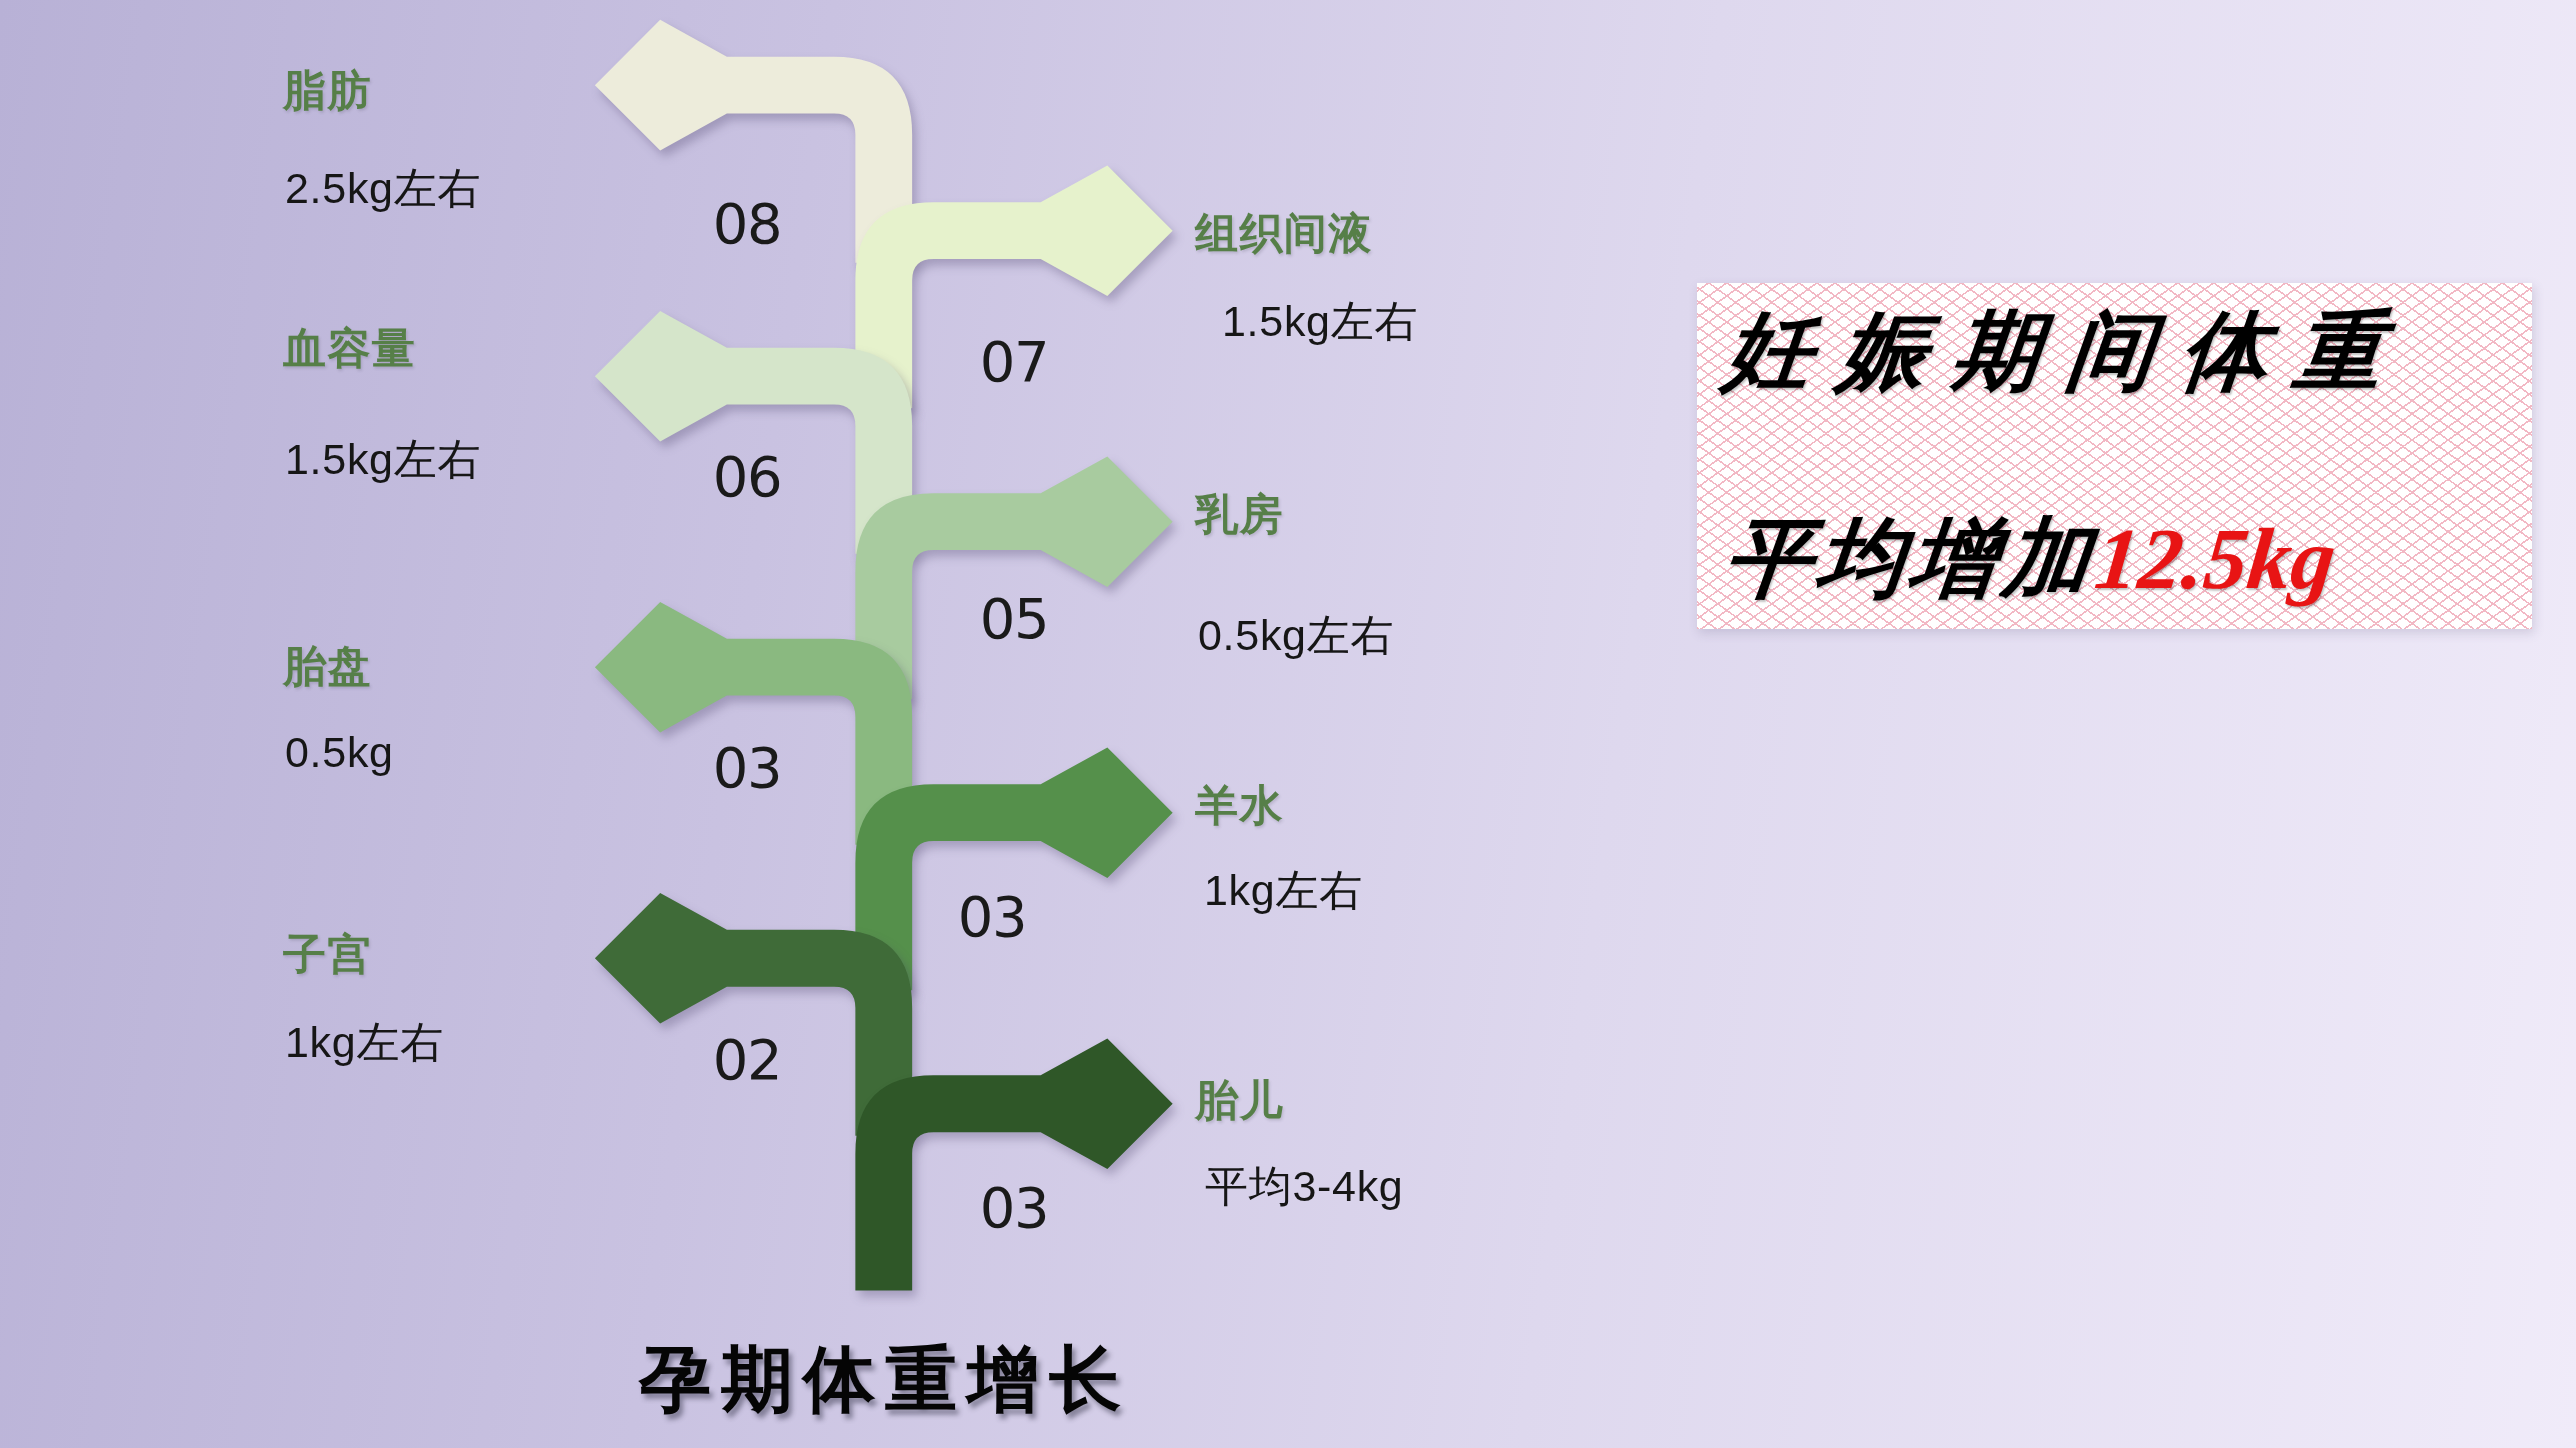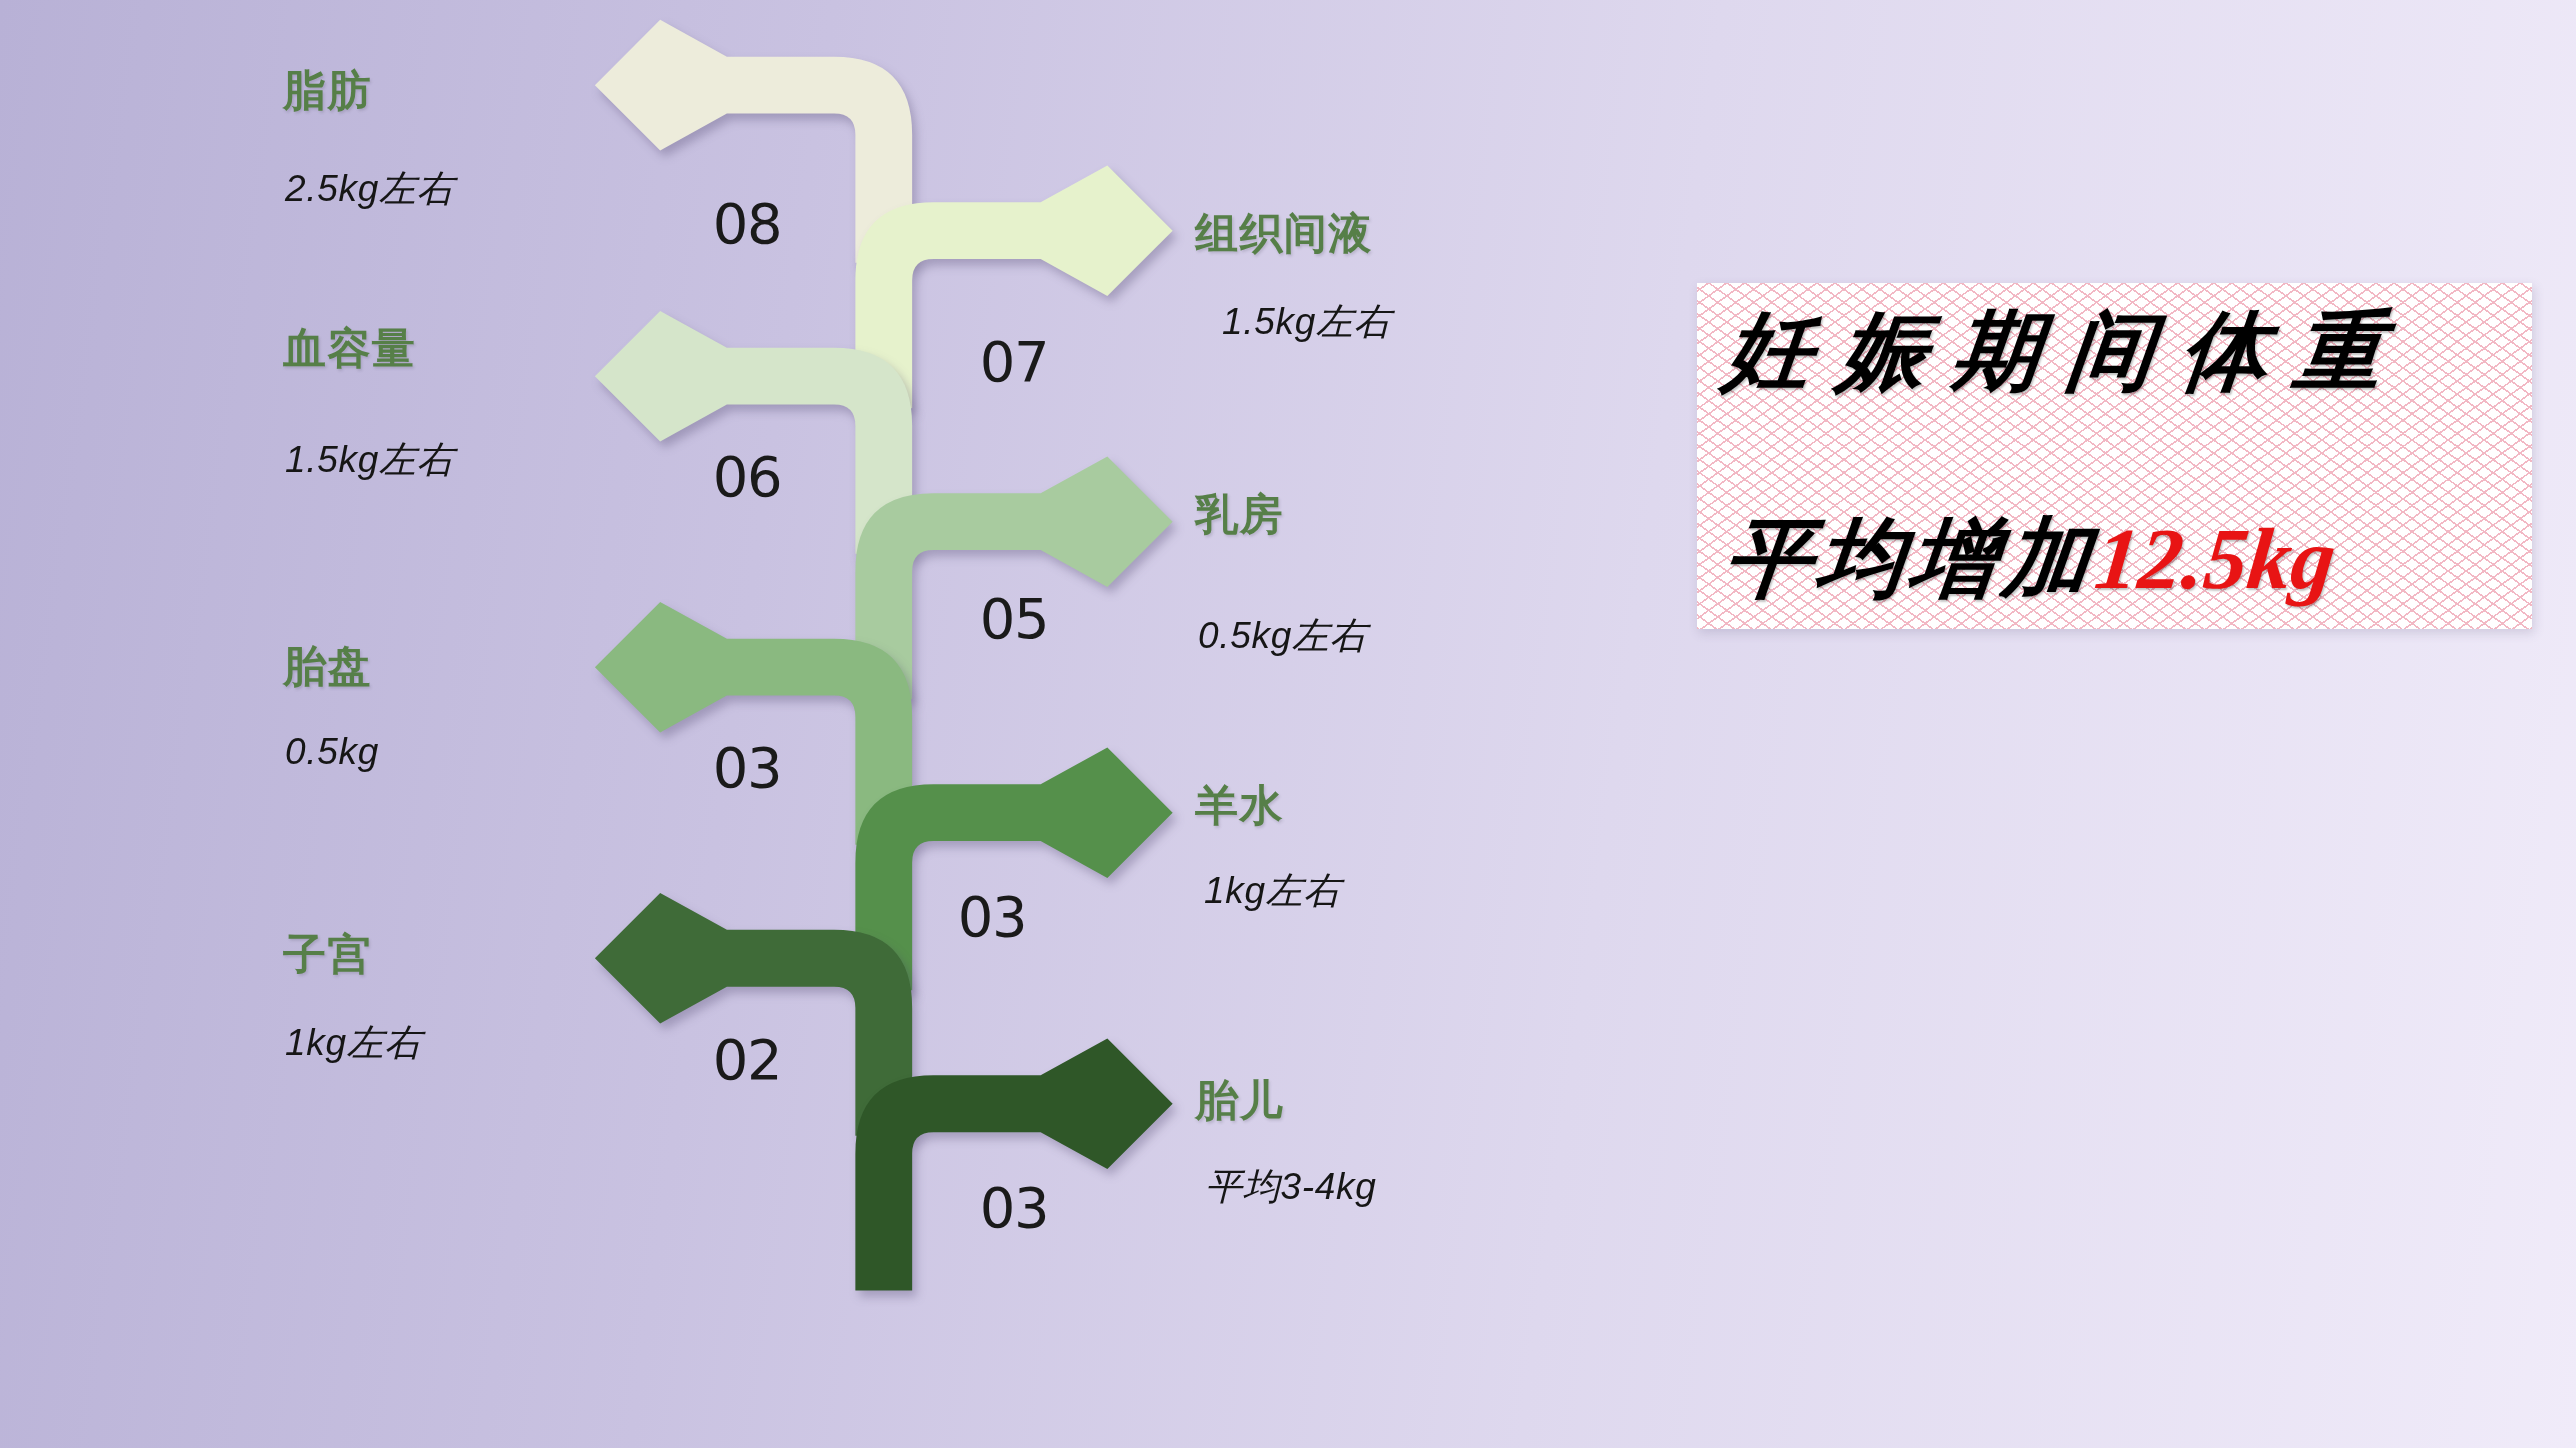--- a/index.html
+++ b/index.html
@@ -12,22 +12,22 @@
   #arrow-svg path{filter:drop-shadow(6px 9px 7px rgba(70,60,100,0.30));}
 
   .num{position:absolute;transform:translate(-50%,-50%);
        font-size:56px;color:var(--number-color,#1a1a1a);
        font-family:"DejaVu Sans", sans-serif;letter-spacing:-1.4px;white-space:nowrap;}
   .cat{position:absolute;transform:translateY(-50%);
        font-size:43px;font-weight:700;letter-spacing:1.4px;
        color:var(--label-color,#567f48);white-space:nowrap;
        text-shadow:1.4px 2.1px 2.8px rgba(60,60,80,0.18);}
   .val{position:absolute;transform:translateY(-50%);
-       font-size:37px;color:var(--value-color,#161616);white-space:nowrap;
-       letter-spacing:0.7px;font-style:italic;}
+       font-size:43px;color:var(--value-color,#161616);white-space:nowrap;
+       letter-spacing:0.7px;}
 
   #title-box{position:absolute;left:1697px;top:283px;width:835px;height:346px;
        background-color:#ffffff;
        background-image:
          repeating-linear-gradient(36deg,  var(--pat,#f2b8c4) 0 1.6px, transparent 1.6px 10.6px),
          repeating-linear-gradient(-36deg, var(--pat,#f2b8c4) 0 1.6px, transparent 1.6px 10.6px);
        box-shadow:2.1px 3.5px 10px rgba(80,70,110,0.18);}
   .box-line{position:absolute;left:28px;white-space:nowrap;
        font-family:"Liberation Serif", serif;font-style:italic;font-weight:700;
        font-size:87px;color:#000;transform:skewX(-6deg);
@@ -82,14 +82,15 @@
       <div class="num" style="left: 747px; top: 223px;">08</div>
       <div class="cat" style="left: 283px; top: 91px;">脂肪</div>
       <div class="val" style="left: 285px; top: 189px;">2.5kg左右</div>
     </div>
 
   <div id="title-box">
     <div class="box-line" id="box-line1">妊娠期间体重</div>
     <div class="box-line" id="box-line2"><span>平均增加</span><span class="red">12.5kg</span></div>
   </div>
 
+  <div id="bottom-title">孕期体重增长</div>
 </div>
 
 
 </body></html>

